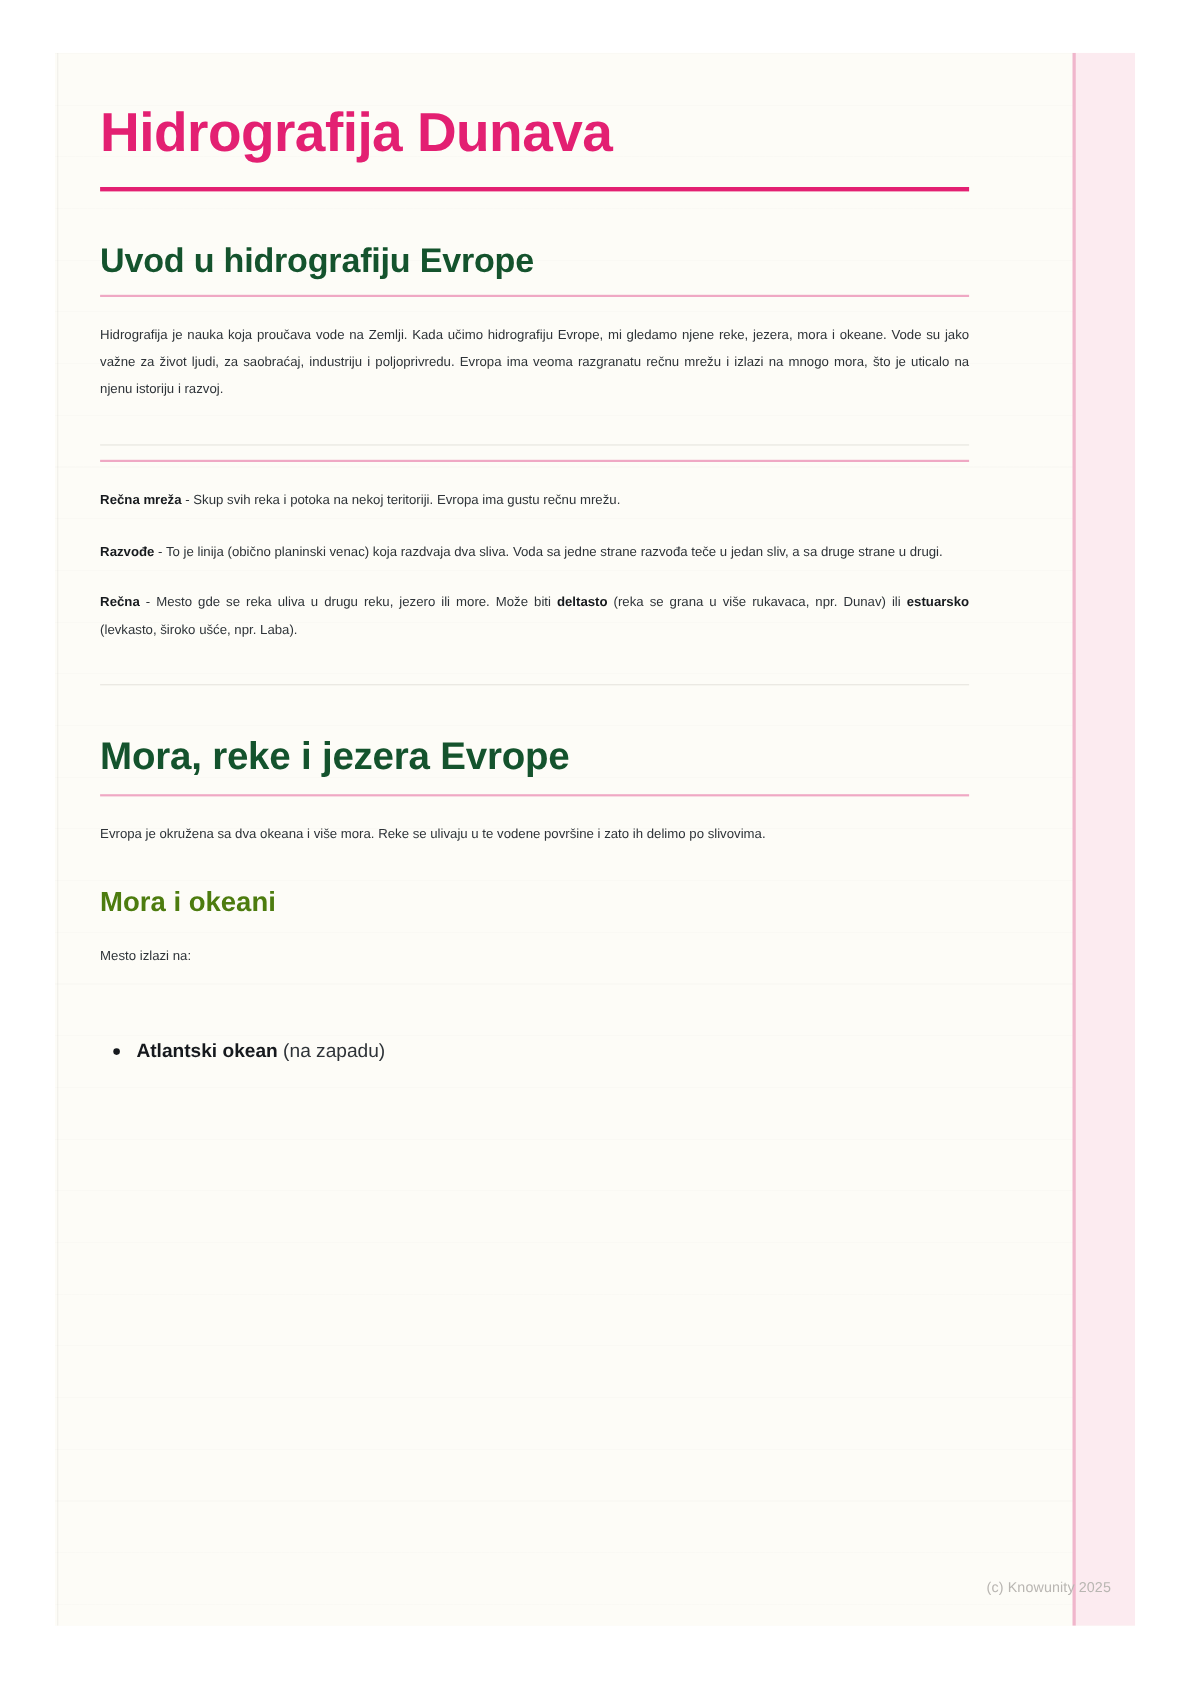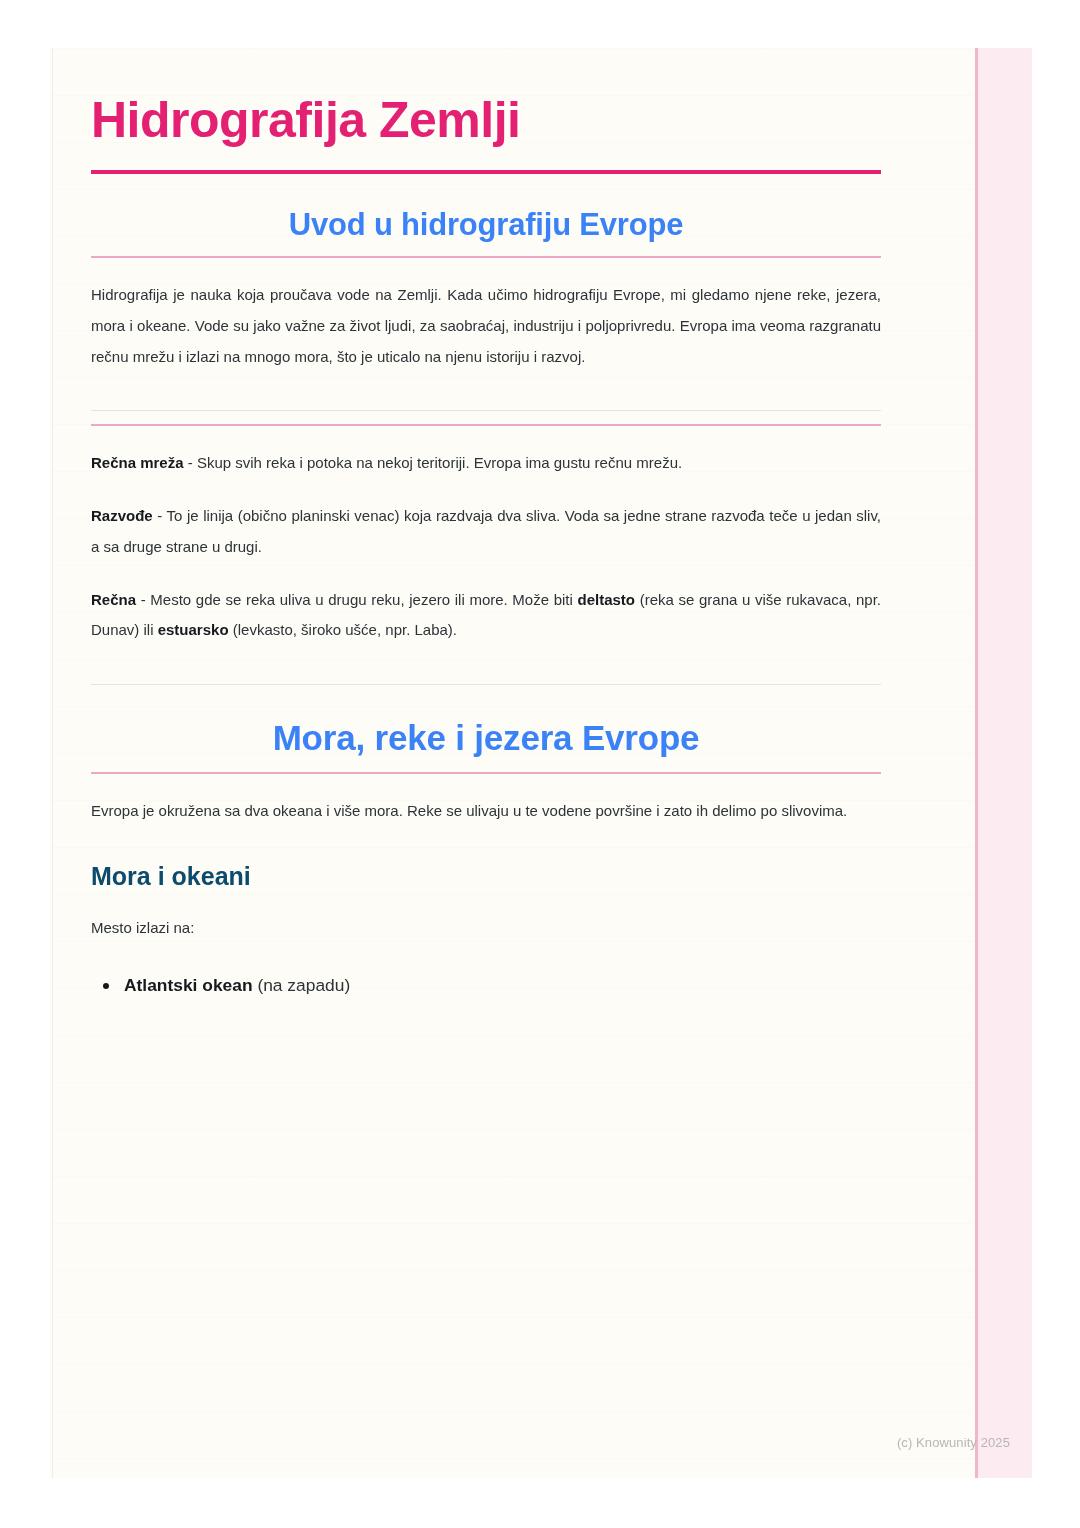--- a/index.html
+++ b/index.html
@@ -87,54 +87,53 @@
   }
   .title-rule {
     margin-top: 22px;
     width: 100%;
     height: 4px;
     background: #e32072;
   }
 
   h2.section-title {
     margin: 0;
-    padding-top: 32px;
+    padding-top: 44px;
     font-size: 31px;
     line-height: 1.2;
     font-weight: 700;
     font-stretch: condensed;
     letter-spacing: -0.2px;
-    color: #3b82f6;
-    text-align: center;
+    color: #14532d;
   }
   h2.section-title.big {
     font-size: 35px;
   }
   .section-rule {
     margin-top: 13px;
     width: 100%;
     height: 2px;
     background: #efa8c4;
   }
 
   h3.sub-title {
     margin: 0;
     padding-top: 34px;
     font-size: 25px;
     line-height: 1.2;
     font-weight: 700;
     font-stretch: condensed;
-    color: #0c4a6e;
+    color: #4d7c0f;
   }
 
   
   p.body {
     margin: 0;
     padding-top: 22px;
-    font-size: 15px;
+    font-size: 12px;
     line-height: 2.05;
     color: #2e3338;
     text-align: justify;
   }
   p.body.left {
     text-align: left;
   }
   p.body.tight {
     padding-top: 26px;
   }
@@ -158,20 +157,21 @@
     margin: 0;
     padding: 24px 0 0 0;
     list-style: none;
   }
   ul.bullets li {
     position: relative;
     padding-left: 33px;
     font-size: 17.4px;
     line-height: 2.0;
     color: #2e3338;
+    margin-top: 32px;
   }
   ul.bullets li::before {
     content: "";
     position: absolute;
     left: 12px;
     top: 15px;
     width: 6px;
     height: 6px;
     border-radius: 50%;
     background: #16191d;
@@ -197,21 +197,21 @@
 
 <div class="page">
 
   <div class="page-rules"></div>
   <div class="margin-rule"></div>
   <div class="binder-band"></div>
   <div class="binder-line"></div>
 
   <div class="content">
 
-    <h1 class="doc-title">Hidrografija Zemlji</h1>
+    <h1 class="doc-title">Hidrografija Dunava</h1>
     <div class="title-rule"></div>
 
     <h2 class="section-title">Uvod u hidrografiju Evrope</h2>
     <div class="section-rule"></div>
     <p class="body">Hidrografija je nauka koja proučava vode na Zemlji. Kada učimo hidrografiju Evrope, mi gledamo njene reke, jezera, mora i okeane. Vode su jako važne za život ljudi, za saobraćaj, industriju i poljoprivredu. Evropa ima veoma razgranatu rečnu mrežu i izlazi na mnogo mora, što je uticalo na njenu istoriju i razvoj.</p>
 
     <div class="hr-soft"></div>
 
     <div class="section-rule"></div>
 

